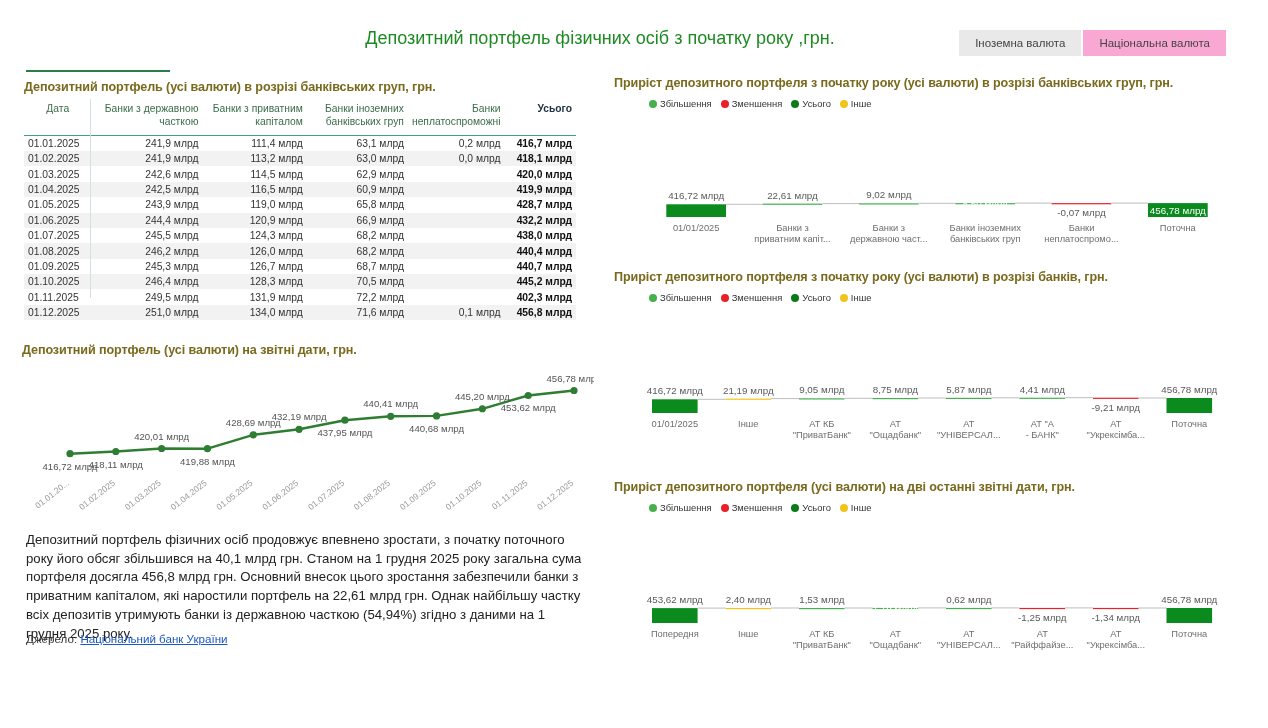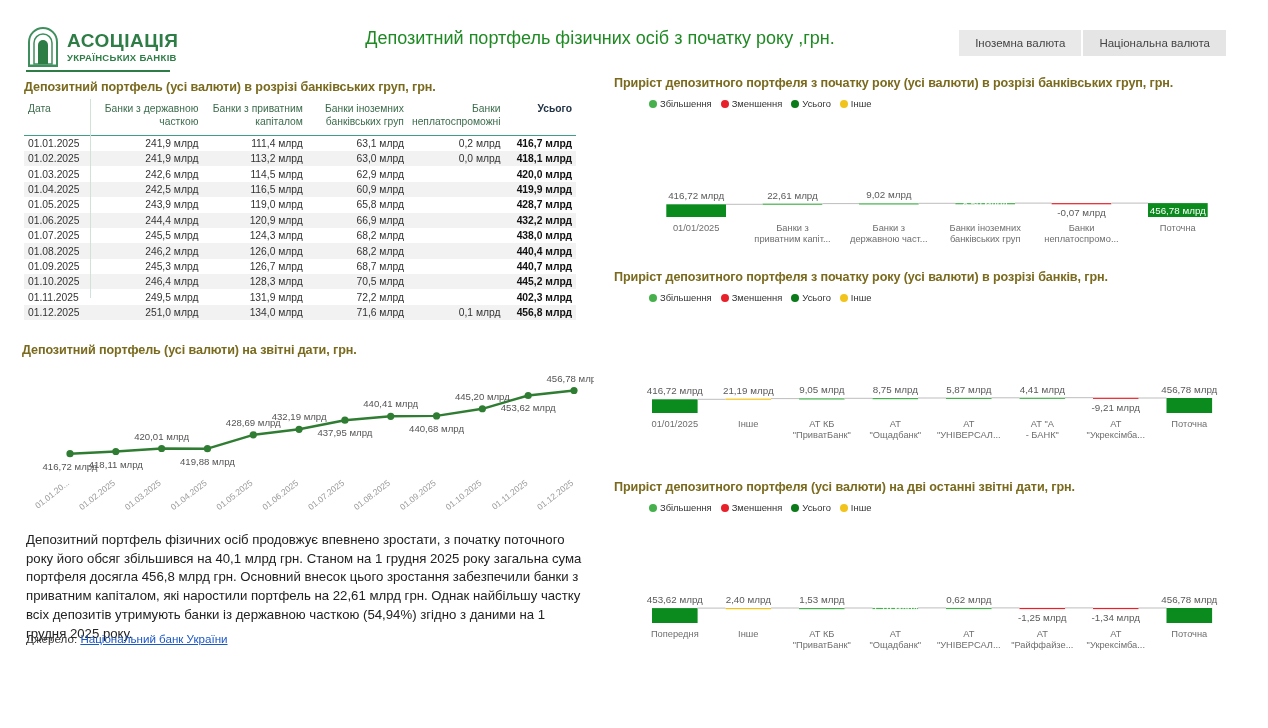--- a/index.html
+++ b/index.html
@@ -25,36 +25,36 @@
     position:absolute;left:330px;top:28px;width:540px;
     text-align:center;font-size:18px;color:#1f8a24;font-weight:400;
   }
 
   .curr-toggle{position:absolute;right:42px;top:30px;display:flex;gap:2px;}
   .curr-btn{
     font-size:11.5px;color:#444;background:#e9e9e9;
     padding:7px 16px;border:none;cursor:pointer;white-space:nowrap;
     font-family:Liberation Sans, sans-serif;
   }
-  .curr-btn.sel{background:#e5e5e5;}
+  .curr-btn.sel{background:#f9a8d4;}
 
   
   .panel-title{
     font-size:12.6px;font-weight:700;color:#7a6a1e;letter-spacing:-.1px;
     white-space:nowrap;
   }
 
   
   .tbl-wrap{position:absolute;left:24px;top:80px;width:552px;}
   table.dep{border-collapse:collapse;width:552px;font-size:10.3px;margin-top:7px;}
   table.dep th{
     font-weight:400;color:#3b6b4b;text-align:right;vertical-align:top;
     padding:2px 4px 6px 4px;line-height:1.25;font-size:10.3px;
   }
-  table.dep th.c0{text-align:left;width:62px;margin-top:35px;}
+  table.dep th.c0{text-align:center;width:62px;margin-top:35px;}
   table.dep th.c1{width:118px;}
   table.dep th.c2{width:110px;}
   table.dep th.c3{width:105px;}
   table.dep th.c4{width:88px;}
   table.dep th.c5{width:66px;font-weight:700;color:#234;}
   table.dep thead tr{border-bottom:1.6px solid #3f9f86;}
   table.dep td{
     padding:2.2px 4px;text-align:right;color:#333;font-size:10.3px;
     white-space:nowrap;
   }
@@ -87,34 +87,20 @@
   .wfsvg{position:absolute;left:0;top:40px;}
   .bl{font-size:9.8px;fill:#5a5a5a;font-family:"Liberation Sans", sans-serif;}
   .bl-in{font-size:9.8px;fill:#ffffff;font-family:"Liberation Sans", sans-serif;}
   .cat{font-size:9.3px;fill:#6e6e6e;font-family:"Liberation Sans", sans-serif;}
 </style>
 </head>
 <body>
 
 <div class="page">
 
-  <div class="logo">
-    <div class="logo-mark">
-      <svg width="34" height="42" viewBox="0 0 34 42">
-        <path d="M3 40 V16 A14 14 0 0 1 31 16 V40 Z" fill="none" stroke="#3f8f5e" stroke-width="2"></path>
-        <path d="M8 38 V17 A9 9 0 0 1 26 17 V38 Z" fill="none" stroke="#3f8f5e" stroke-width="1.5"></path>
-        <path d="M12 38 V19 A5 5 0 0 1 22 19 V38 Z" fill="#2e7d47"></path>
-        <rect x="2" y="38.5" width="30" height="1.6" fill="#3f8f5e"></rect>
-      </svg>
-    </div>
-    <div class="logo-txt">
-      <span class="l1">АСОЦІАЦІЯ</span>
-      <span class="l2">УКРАЇНСЬКИХ БАНКІВ</span>
-    </div>
-  </div>
   <div class="logo-rule"></div>
 
   <div class="main-title">Депозитний портфель  фізичних осіб з початку року ,грн.</div>
 
   <div class="curr-toggle">
     <button class="curr-btn">Іноземна валюта</button>
     <button class="curr-btn sel">Національна валюта</button>
   </div>
 
   <div class="tbl-wrap">

